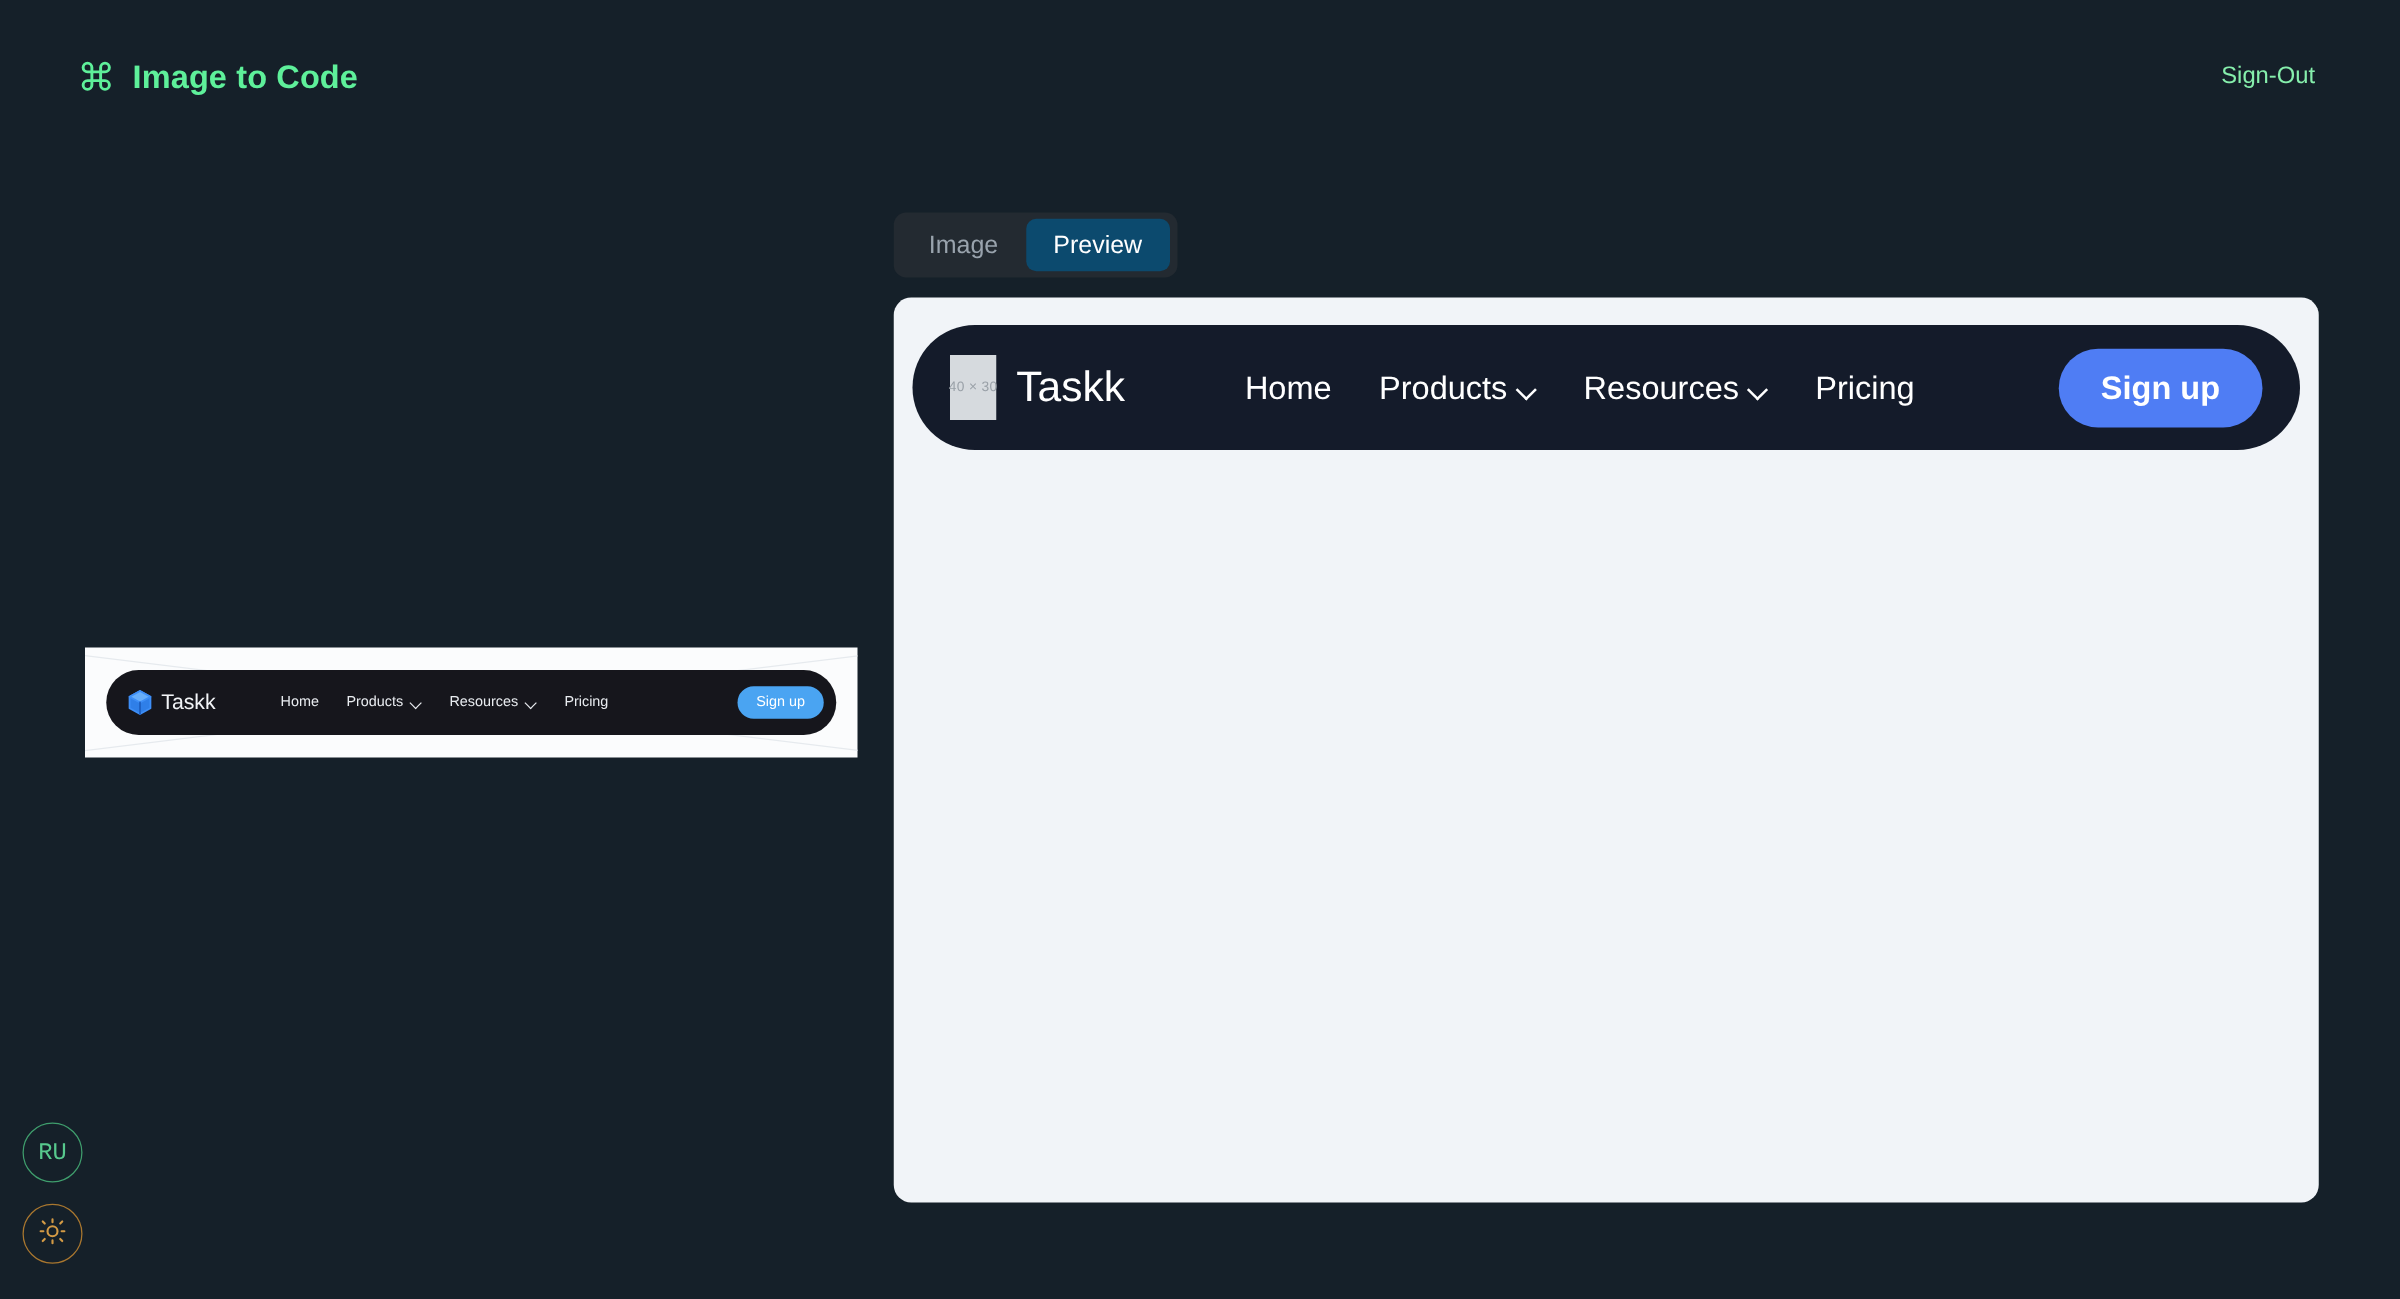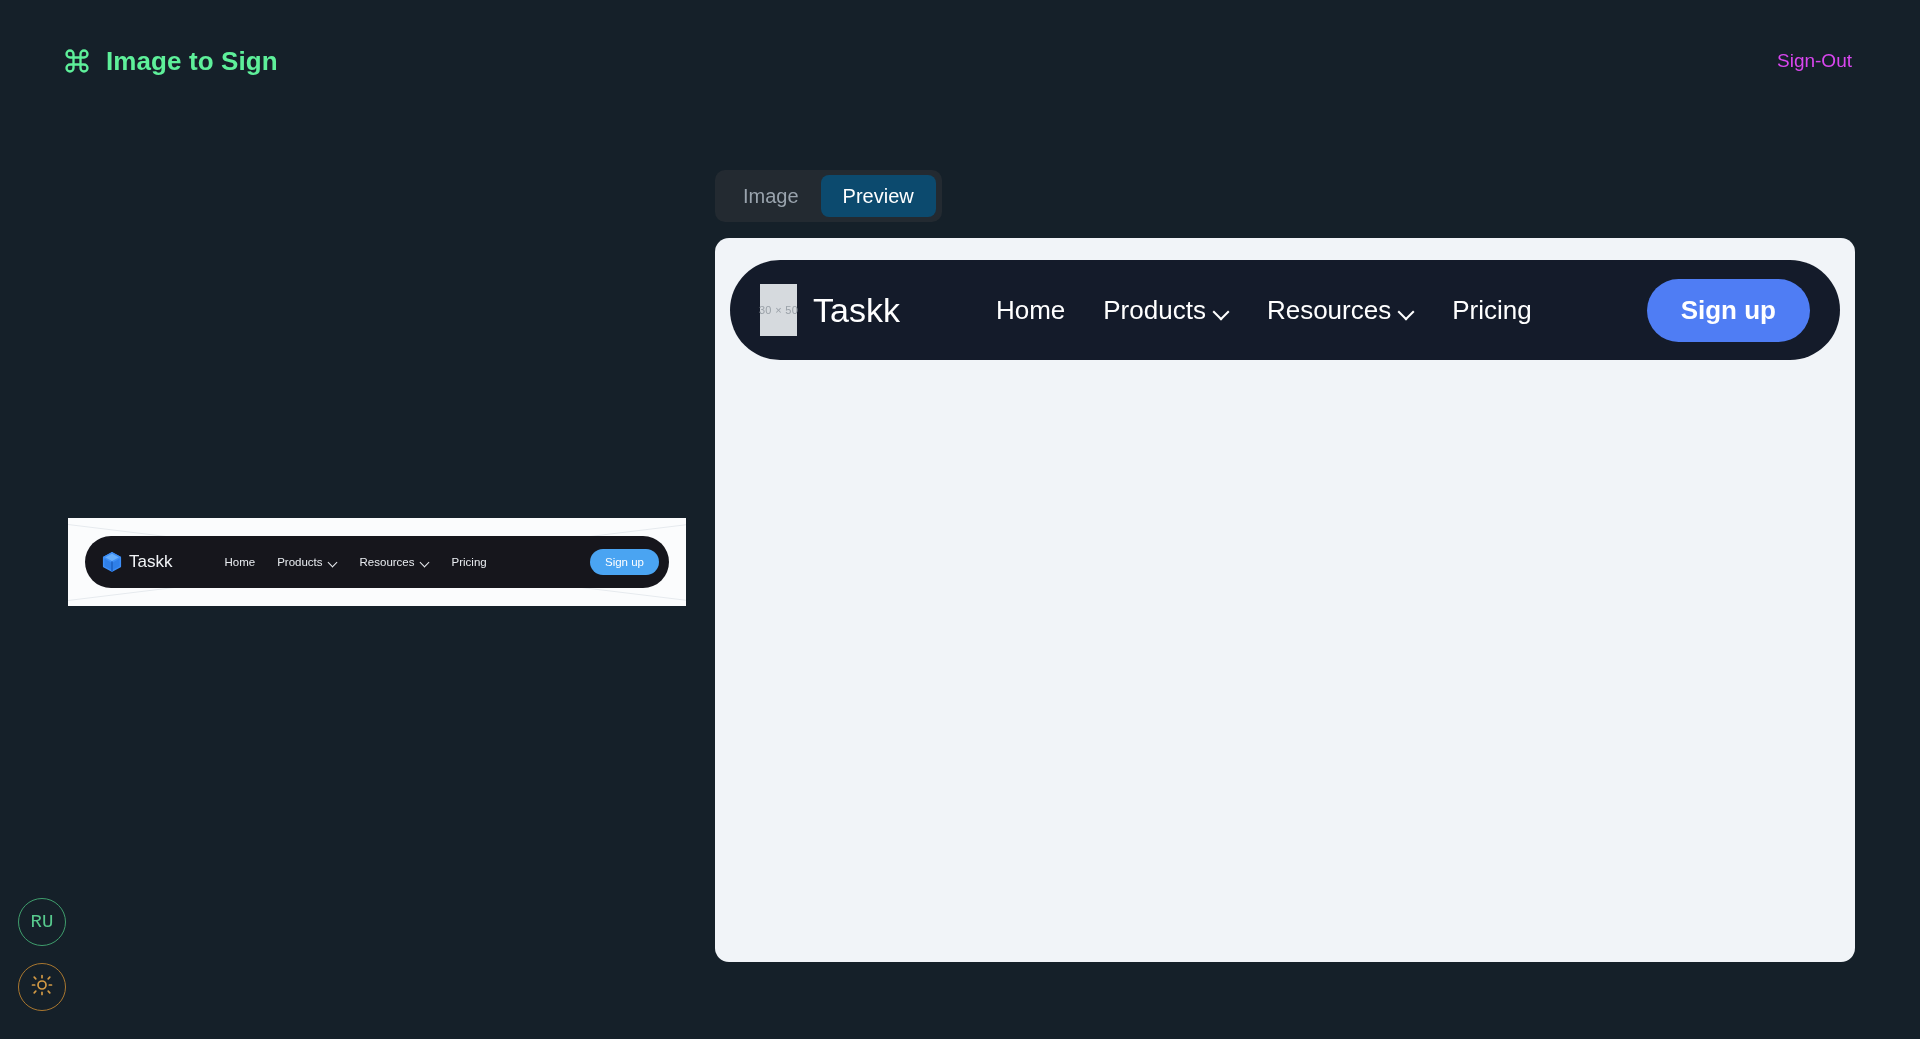--- a/index.html
+++ b/index.html
@@ -48,21 +48,21 @@
   .brand-title {
     font-size: 26px;
     font-weight: bold;
     color: #5ef09a;
     letter-spacing: .1px;
     white-space: nowrap;
   }
 
   .signout-link {
     font-size: 19px;
-    color: #d946ef;
+    color: #86efac;
     cursor: pointer;
     white-space: nowrap;
     padding: 6px 4px;
   }
 
   
   .mode-toggle {
     position: absolute;
     left: 715px;
     top: 170px;
@@ -326,36 +326,36 @@
 </head>
 <body>
 
 <header class="app-header">
   <div class="brand">
     <span class="brand-icon">
       <svg width="28" height="28" viewBox="0 0 24 24" fill="none" stroke="currentColor" stroke-width="2" stroke-linecap="round" stroke-linejoin="round">
         <path d="M18 3a3 3 0 0 0-3 3v12a3 3 0 1 0 3-3H6a3 3 0 1 0 3 3V6a3 3 0 1 0-3 3h12a3 3 0 0 0 0-6z"></path>
       </svg>
     </span>
-    <span class="brand-title">Image to Sign</span>
+    <span class="brand-title">Image to Code</span>
   </div>
   <div class="signout-link">Sign-Out</div>
 </header>
 
 <div class="mode-toggle">
   <button class="mode-tab inactive">Image</button>
   <button class="mode-tab active">Preview</button>
 </div>
 
 <section class="preview-panel">
 
   <nav class="preview-navbar">
 
     <div class="pv-brand">
-      <span class="pv-logo-ph">30 × 50</span>
+      <span class="pv-logo-ph">40 × 30</span>
       <span class="pv-brand-name">Taskk</span>
     </div>
 
     <div class="pv-nav">
       <div class="pv-nav-item">
         <span>Home</span>
       </div>
       <div class="pv-nav-item">
         <span>Products</span>
         <span class="chev"></span>

